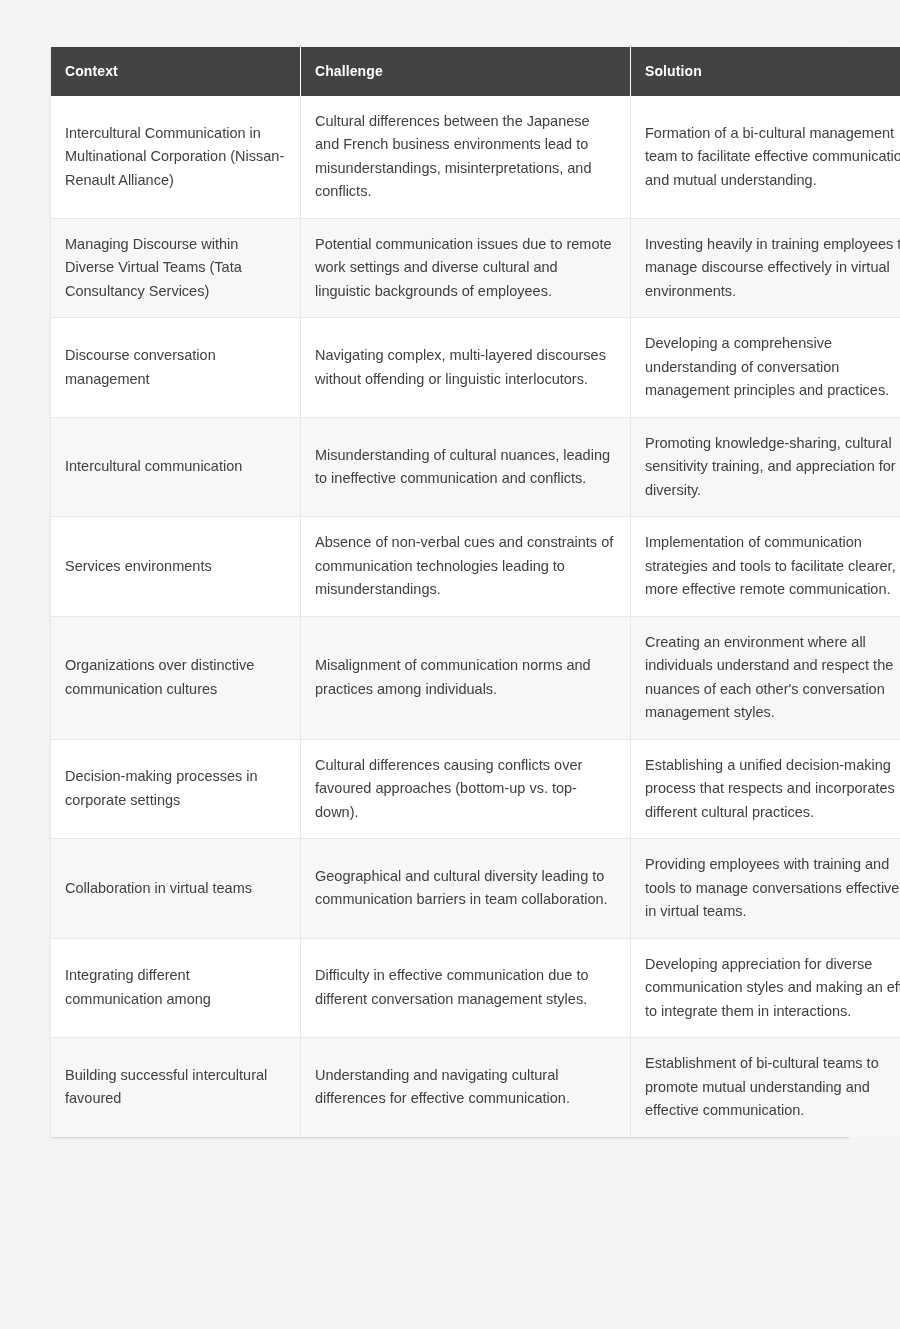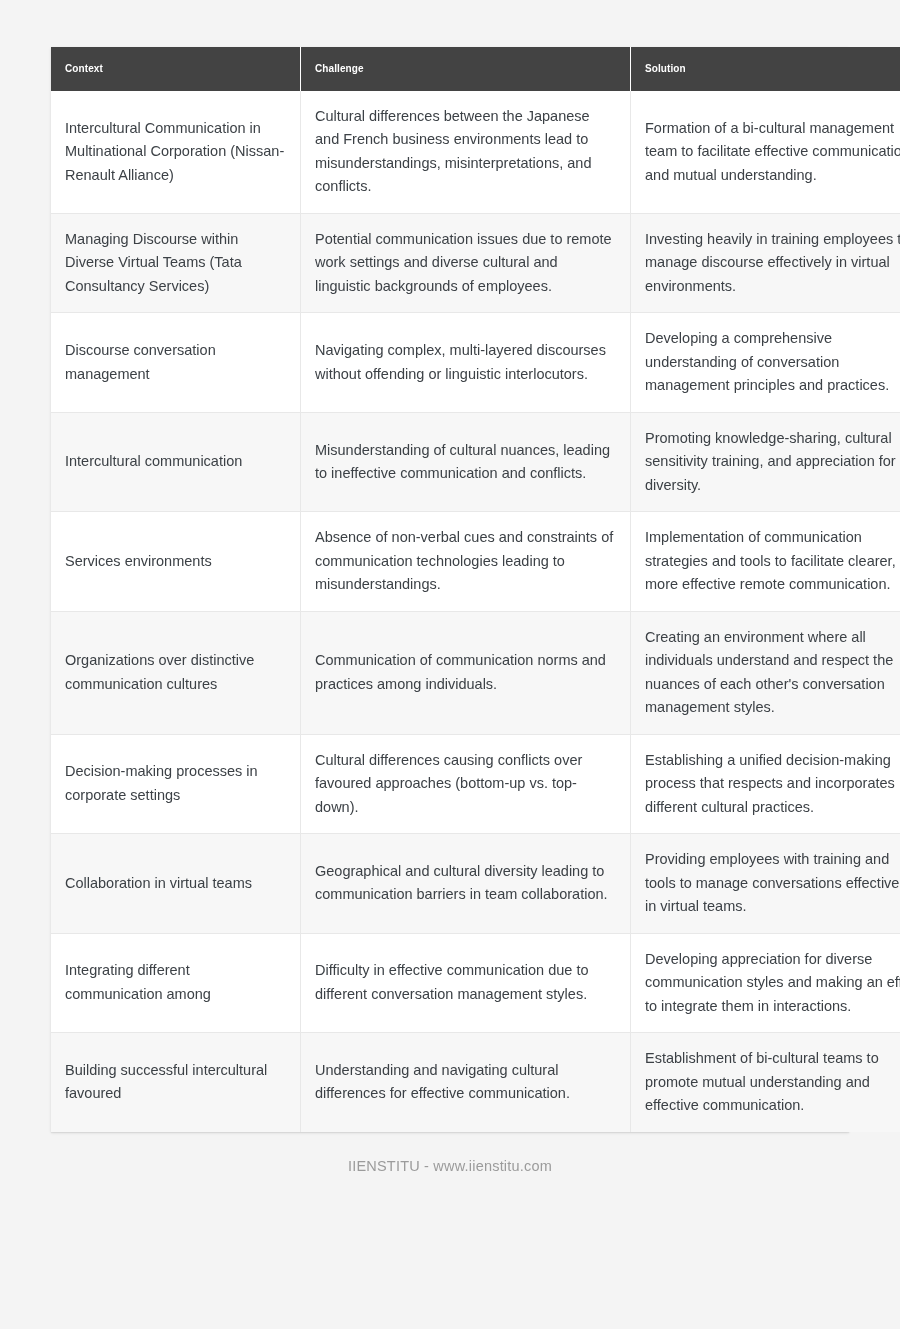--- a/index.html
+++ b/index.html
@@ -41,21 +41,21 @@
 
   table {
     border-collapse: collapse;
     width: 100%;
     table-layout: fixed;
   }
 
   thead th {
     background: #434343;
     color: #ffffff;
-    font-size: 10px;
+    font-size: 14px;
     font-weight: bold;
     text-align: left;
     padding: 16px 14px 17px 14px;
     border-right: 1px solid #ffffff;
     vertical-align: middle;
     letter-spacing: 0.1px;
   }
   thead th:last-child { border-right: none; }
 
   tbody td {
@@ -127,21 +127,21 @@
           <td>Misunderstanding of cultural nuances, leading to ineffective communication and conflicts.</td>
           <td>Promoting knowledge-sharing, cultural sensitivity training, and appreciation for diversity.</td>
         </tr>
         <tr>
           <td>Services environments</td>
           <td>Absence of non-verbal cues and constraints of communication technologies leading to misunderstandings.</td>
           <td>Implementation of communication strategies and tools to facilitate clearer, more effective remote communication.</td>
         </tr>
         <tr>
           <td>Organizations over distinctive communication cultures</td>
-          <td>Communication of communication norms and practices among individuals.</td>
+          <td>Misalignment of communication norms and practices among individuals.</td>
           <td>Creating an environment where all individuals understand and respect the nuances of each other's conversation management styles.</td>
         </tr>
         <tr>
           <td>Decision-making processes in corporate settings</td>
           <td>Cultural differences causing conflicts over favoured approaches (bottom-up vs. top-down).</td>
           <td>Establishing a unified decision-making process that respects and incorporates different cultural practices.</td>
         </tr>
         <tr>
           <td>Collaboration in virtual teams</td>
           <td>Geographical and cultural diversity leading to communication barriers in team collaboration.</td>
@@ -155,15 +155,14 @@
         <tr>
           <td>Building successful intercultural favoured</td>
           <td>Understanding and navigating cultural differences for effective communication.</td>
           <td>Establishment of bi-cultural teams to promote mutual understanding and effective communication.</td>
         </tr>
       </tbody>
     </table>
 
   </div>
 
-  <div class="footer">IIENSTITU - www.iienstitu.com</div>
 
 </div>
 
 </body></html>

